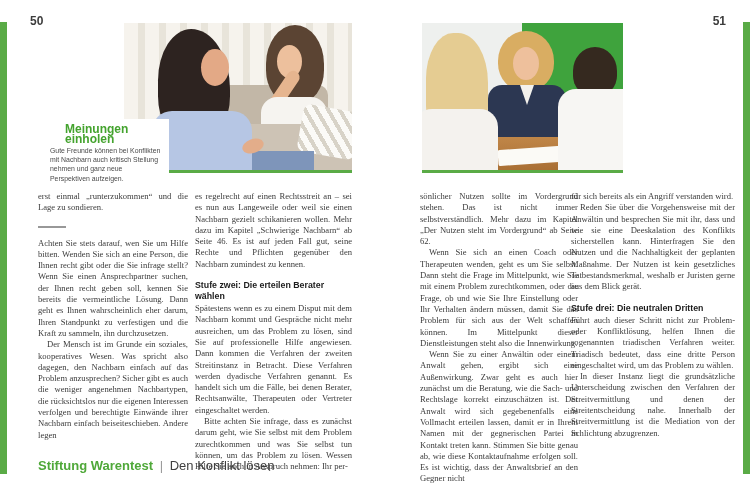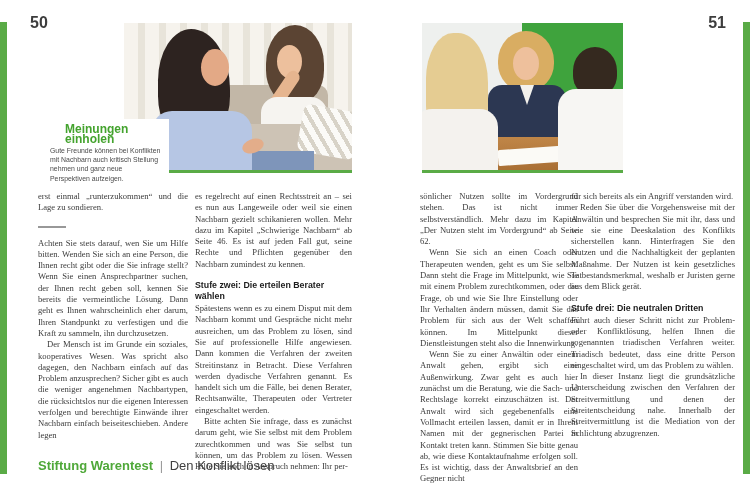--- a/index.html
+++ b/index.html
@@ -5,21 +5,21 @@
   html,body{margin:0;padding:0;background:#fff;}
   .spread{position:relative;width:750px;height:489px;background:#ffffff;overflow:hidden;
           font-family:"Liberation Serif",serif;color:#3b3b3b;}
 
   
   .edge-bar{position:absolute;top:22px;width:7px;height:452px;background:#5aab46;}
   .edge-bar.left{left:0;} .edge-bar.right{right:0;}
 
   
   .pagenum{position:absolute;top:14px;font-family:"Liberation Sans",sans-serif;
-           font-weight:bold;font-size:16px;color:#3d3d3d;}
+           font-weight:bold;font-size:12px;color:#3d3d3d;}
   .pagenum.pn-left{left:30px;} .pagenum.pn-right{right:24px;}
 
   
   .photo{position:absolute;top:23px;height:147px;overflow:hidden;background:#efece6;}
   .photo-left{left:124px;width:228px;}
   .photo-right{left:422px;width:201px;}
   .photo-line{position:absolute;top:170px;height:3px;background:#5aab46;}
   .photo-line.pl-left{left:124px;width:228px;}
   .photo-line.pl-right{left:422px;width:201px;}
   .ph{position:absolute;}

